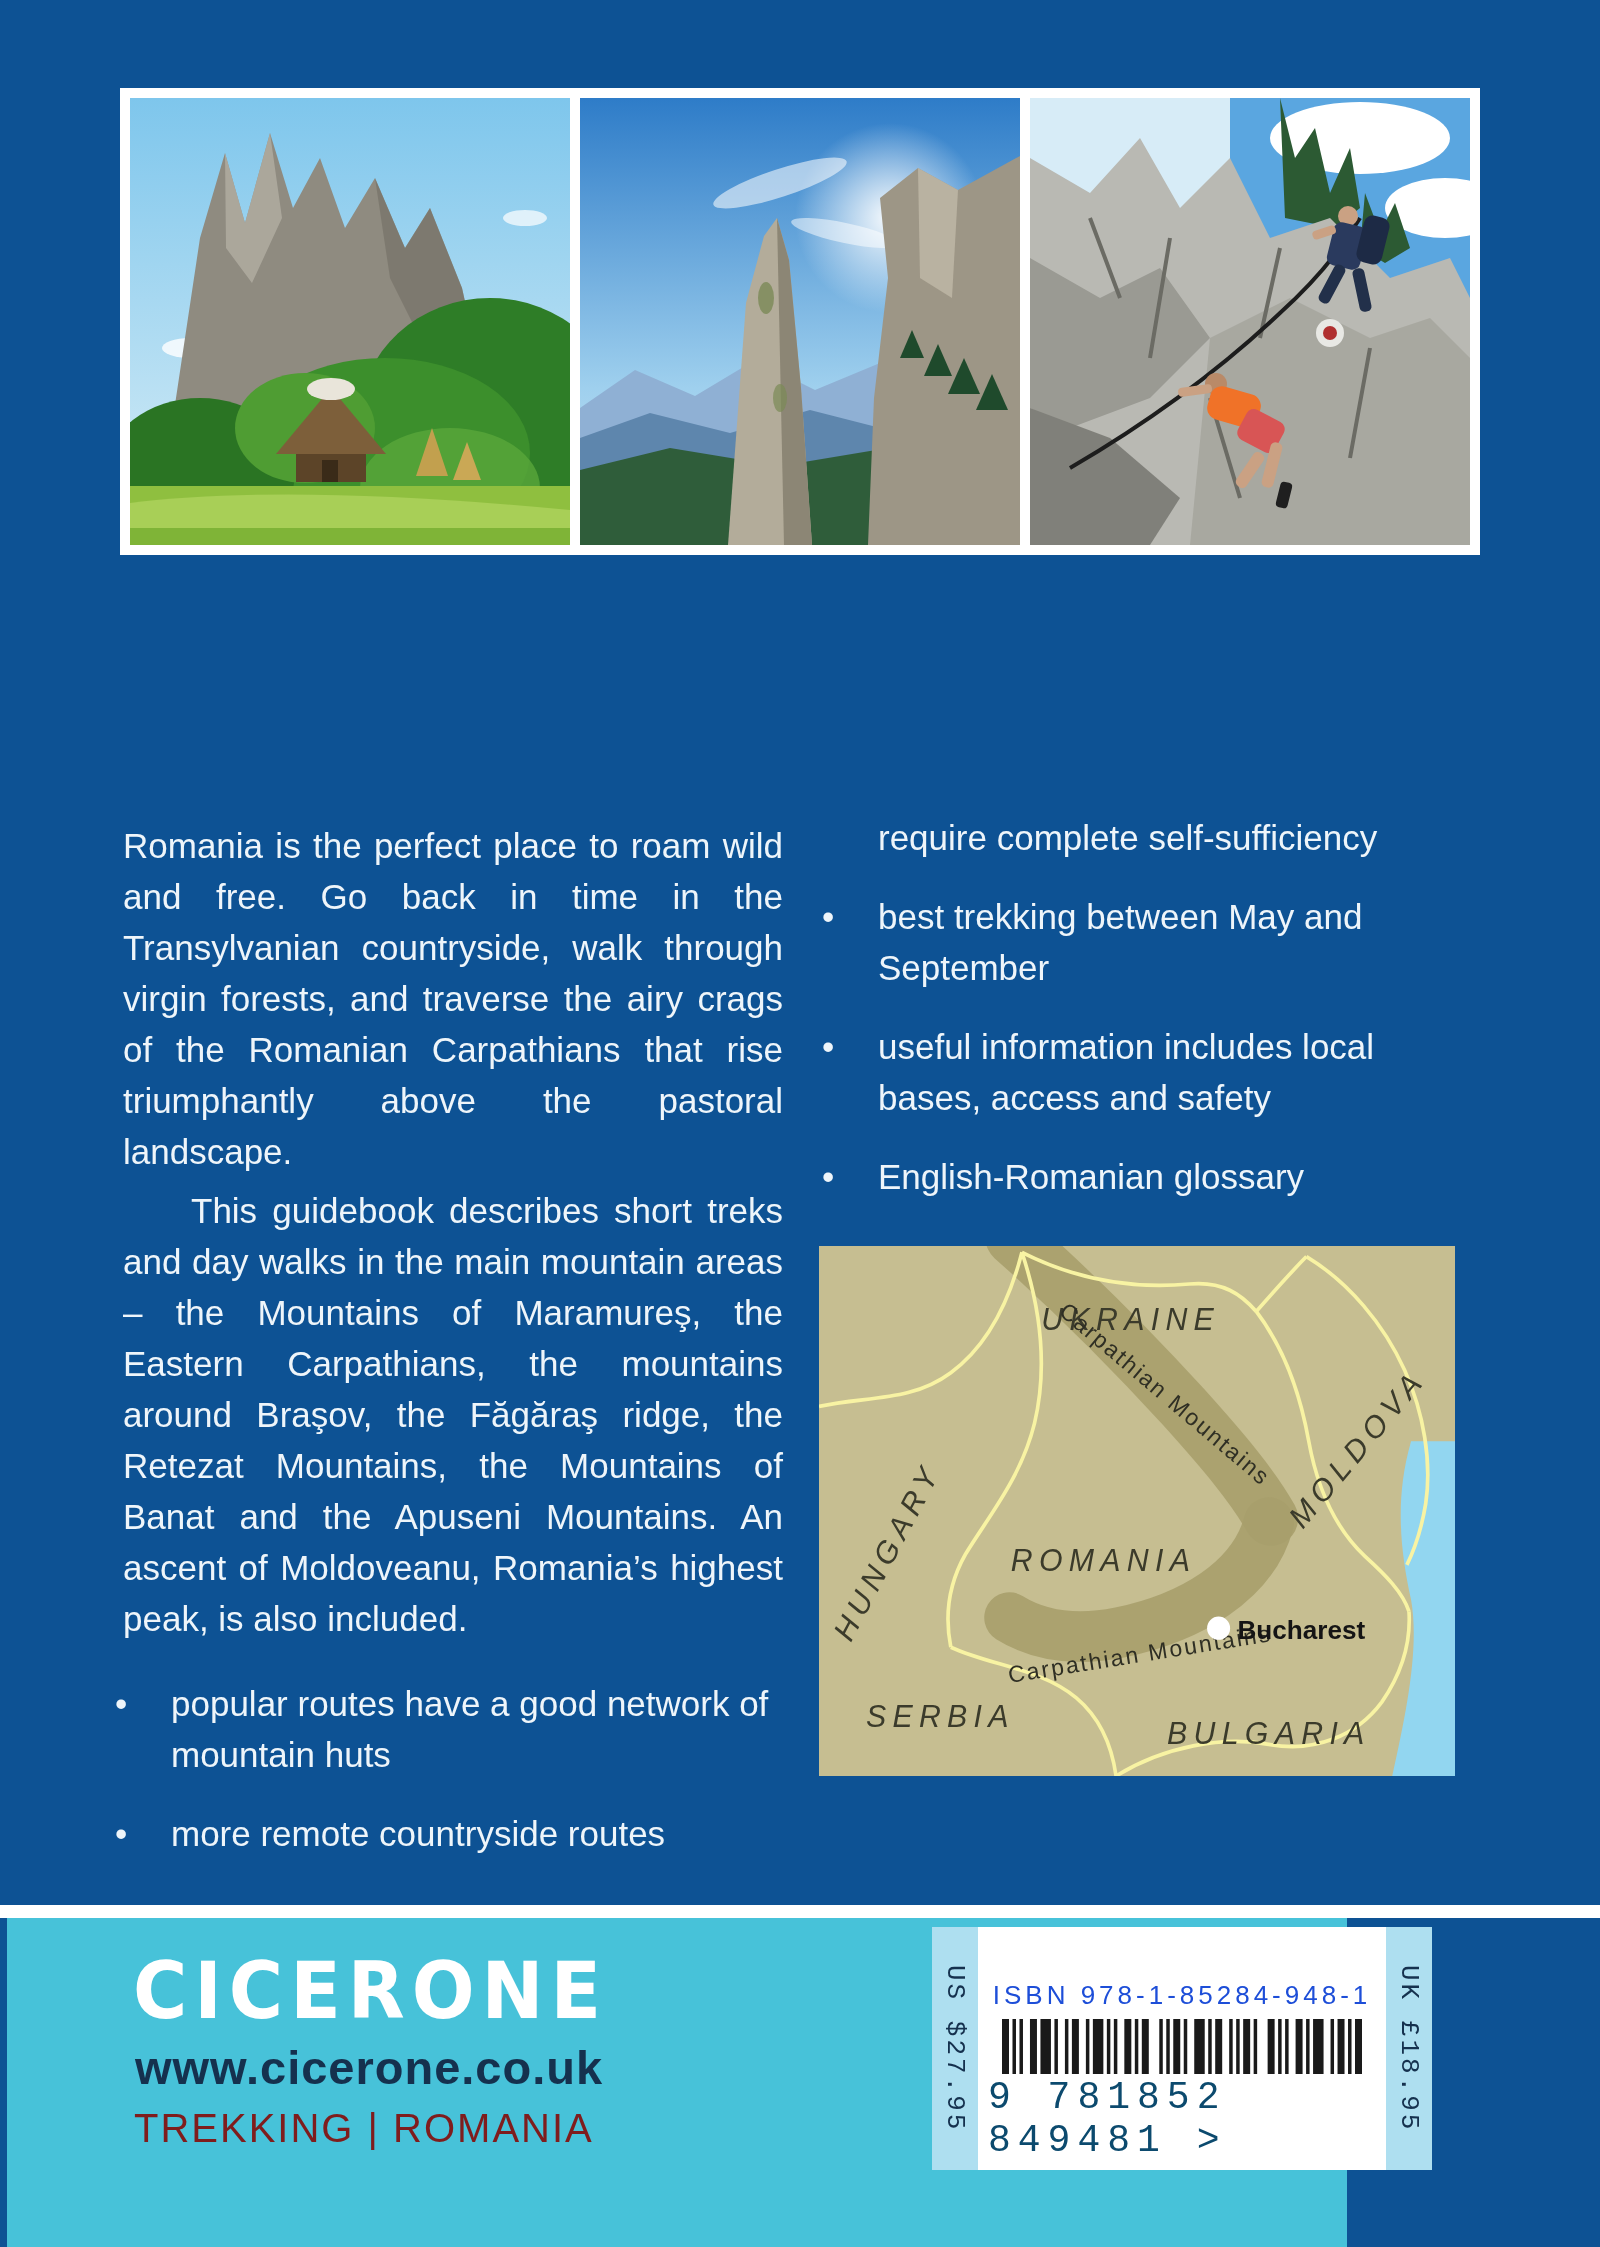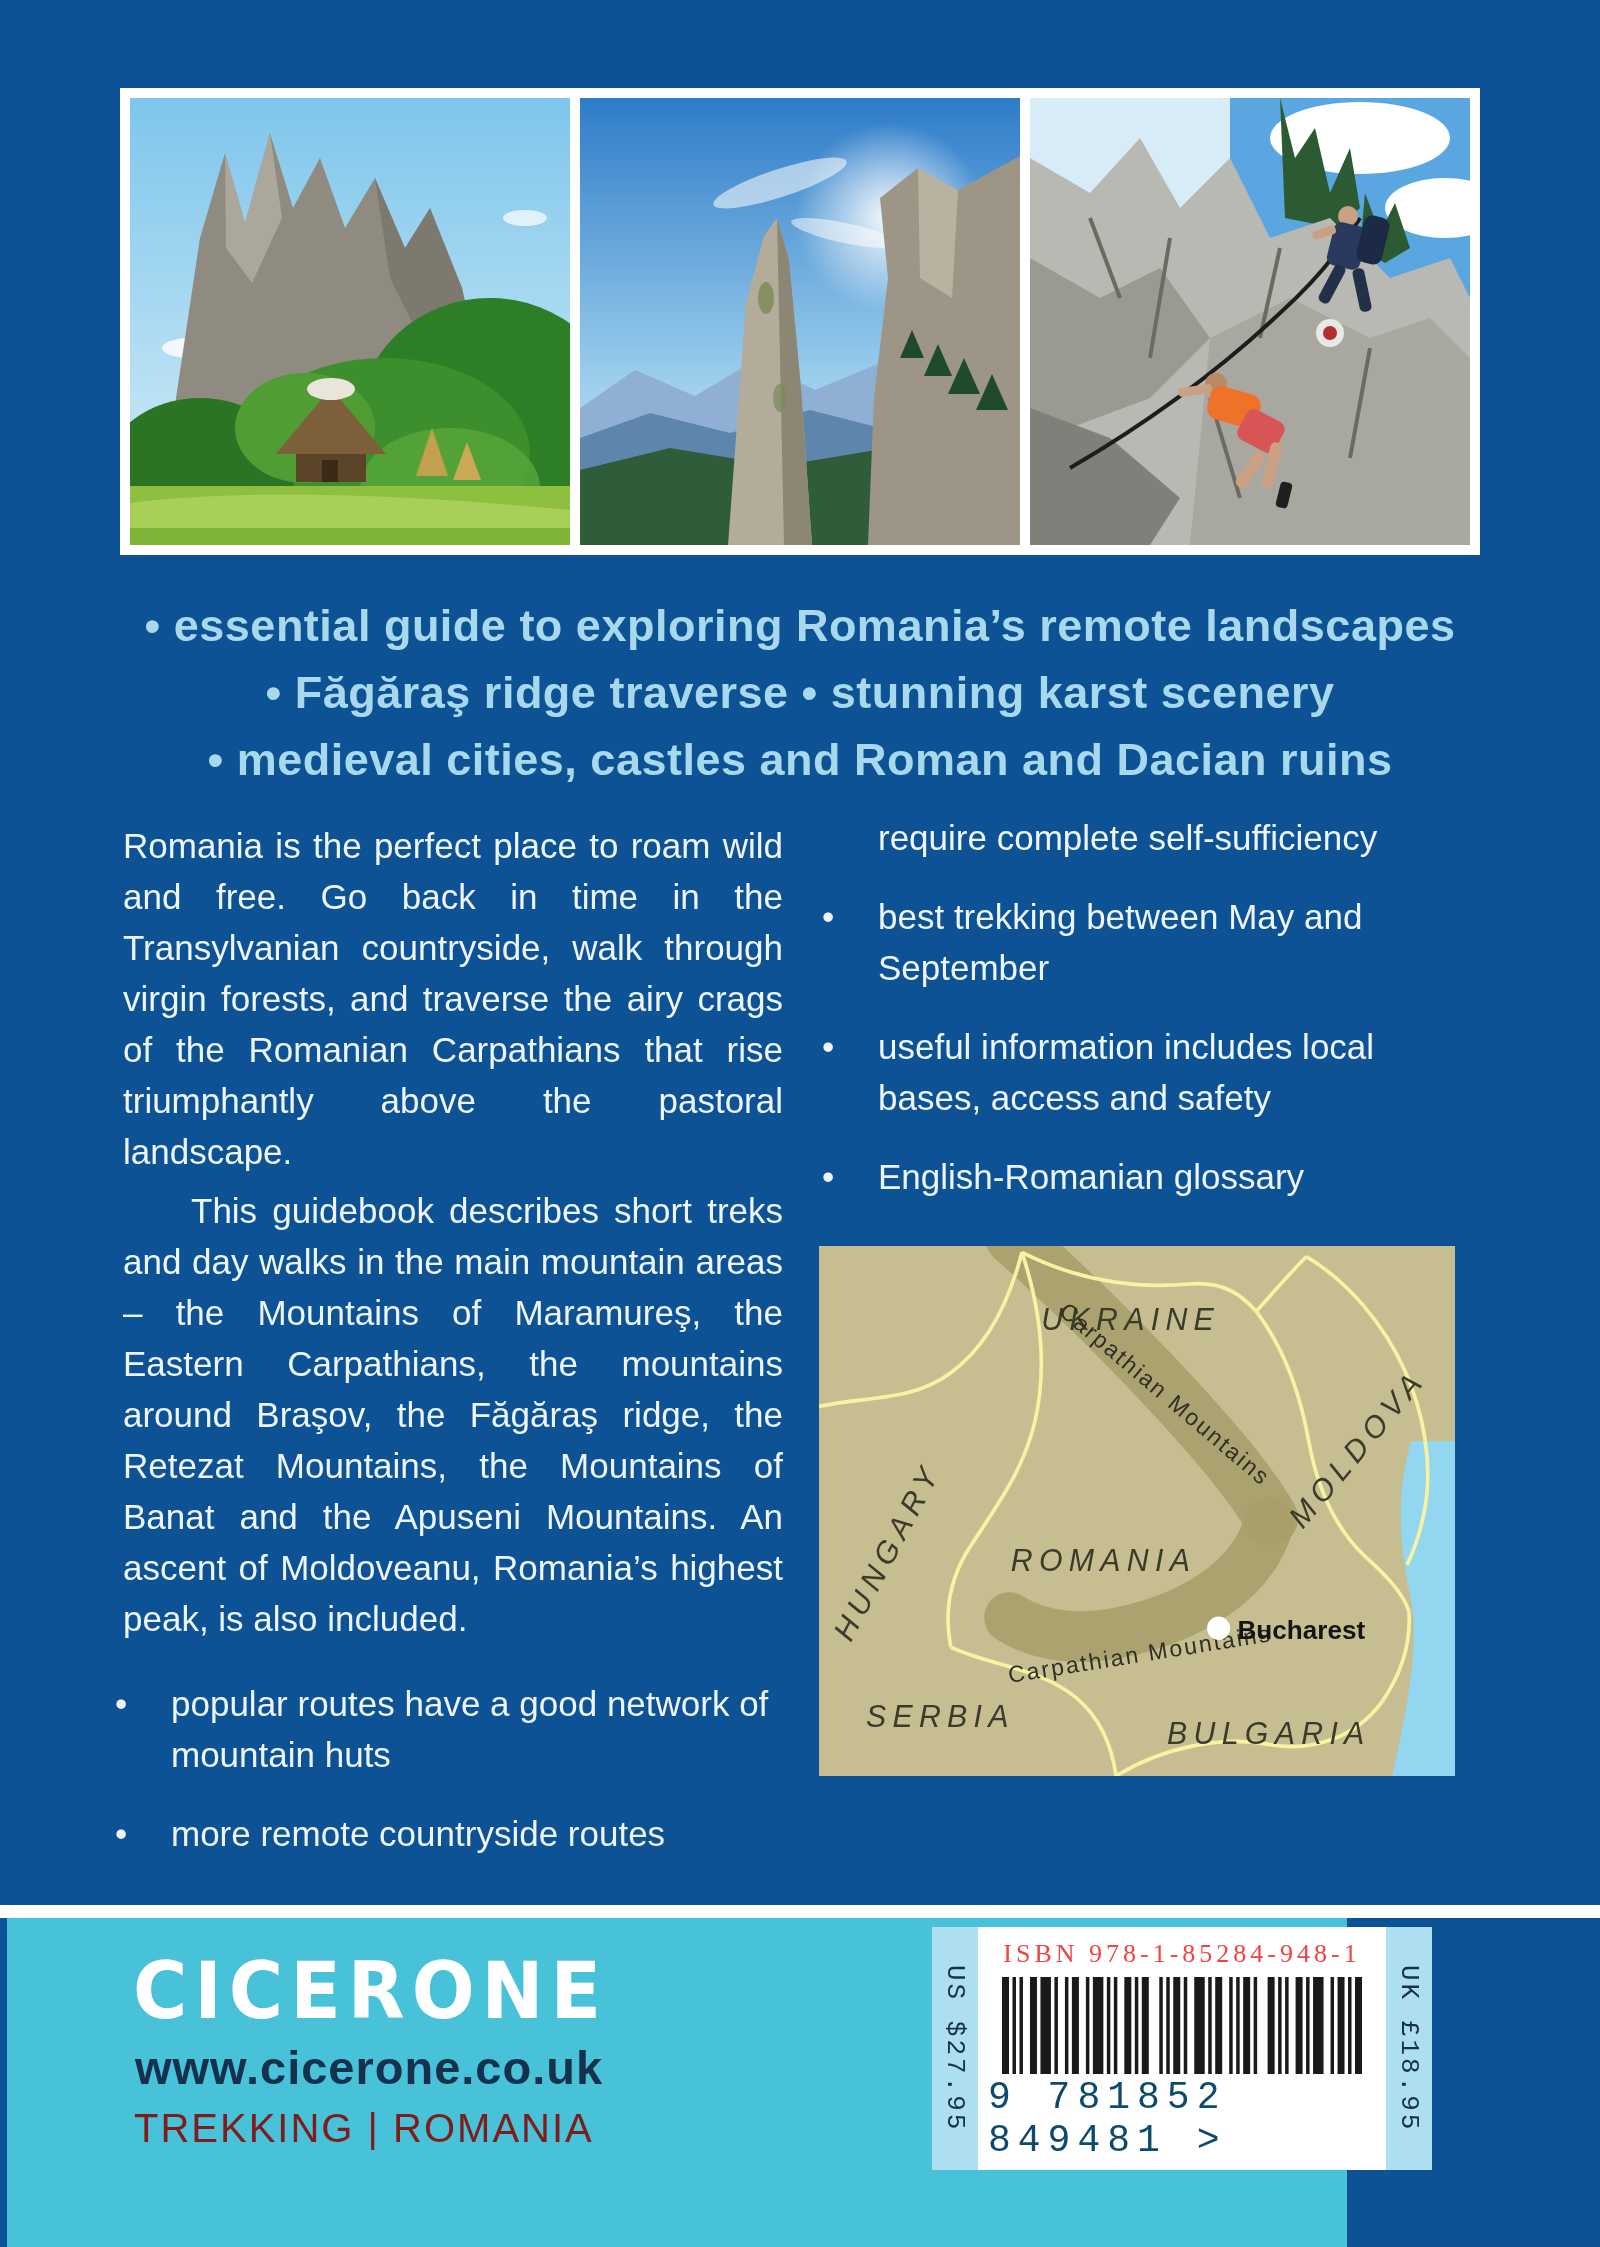--- a/index.html
+++ b/index.html
@@ -43,21 +43,21 @@
         font-weight:bold;font-size:74px;letter-spacing:7px;transform:scaleY(1.05);}
   .url{position:absolute;left:128px;top:122px;color:#15314e;font-weight:bold;font-size:47px;letter-spacing:1px;}
   .cat{position:absolute;left:127px;top:188px;color:#7f1d1d;font-size:40px;letter-spacing:2px;}
 
   .bc{position:absolute;left:925px;top:9px;width:500px;height:243px;display:flex;}
   .bc .strip{width:46px;background:#aedff0;display:flex;align-items:center;justify-content:center;}
   .bc .vtext{writing-mode:vertical-rl;font-family:"Liberation Mono",monospace;font-size:26px;
              color:#15314e;letter-spacing:3px;white-space:nowrap;}
   .bc-center{flex:1;background:#ffffff;display:flex;flex-direction:column;align-items:center;
              justify-content:flex-start;padding:12px 10px 8px 10px;box-sizing:border-box;}
-  .isbn{font-family:Liberation Serif, serif;font-size:26px;letter-spacing:4px;color:#ef4444;}
+  .isbn{font-family:Liberation Sans, sans-serif;font-size:26px;letter-spacing:4px;color:#1d4ed8;margin-top:41px;}
   .bc-center svg{width:360px;height:122px;margin-top:8px;}
   .digits{font-family:"Liberation Mono",monospace;font-size:38px;letter-spacing:7px;color:#0c4a6e;margin-top:2px;}
 </style>
 </head>
 <body>
 
 <div id="cover">
 
   <div class="photos">
 
@@ -147,25 +147,20 @@
       <circle cx="186" cy="286" r="11" fill="#b98a68"></circle>
       <rect x="178" y="292" width="52" height="34" rx="12" fill="#f07228" transform="rotate(16 204 309)"></rect>
       <rect x="210" y="316" width="42" height="34" rx="8" fill="#d85555" transform="rotate(28 231 333)"></rect>
       <rect x="148" y="288" width="34" height="9" rx="4" fill="#caa183" transform="rotate(-8 165 292)"></rect>
       <rect x="236" y="344" width="12" height="46" rx="5" fill="#caa183" transform="rotate(14 242 367)"></rect>
       <rect x="248" y="384" width="12" height="26" rx="4" fill="#1f1f1f" transform="rotate(14 254 397)"></rect>
       <rect x="214" y="352" width="12" height="40" rx="5" fill="#caa183" transform="rotate(34 220 372)"></rect>
     </svg>
   </div>
 
-  <div class="headline">
-    <div>• essential guide to exploring Romania’s remote landscapes</div>
-    <div>• Făgăraş ridge traverse • stunning karst scenery</div>
-    <div>• medieval cities, castles and Roman and Dacian ruins</div>
-  </div>
 
   <div class="col left">
     <p class="p1">Romania is the perfect place to roam wild and free. Go back in time in the Transylvanian countryside, walk through virgin forests, and traverse the airy crags of the Romanian Carpathians that rise triumphantly above the pastoral landscape.</p>
     <p class="p2">This guidebook describes short treks and day walks in the main mountain areas – the Mountains of Maramureş, the Eastern Carpathians, the mountains around Braşov, the Făgăraş ridge, the Retezat Mountains, the Mountains of Banat and the Apuseni Mountains. An ascent of Moldoveanu, Romania’s highest peak, is also included.</p>
     <div class="b-list">
       <div class="b-item">
         <span class="dot">•</span>
         <span class="b-text">popular routes have a good network of mountain huts</span>
       </div>
       <div class="b-item">

